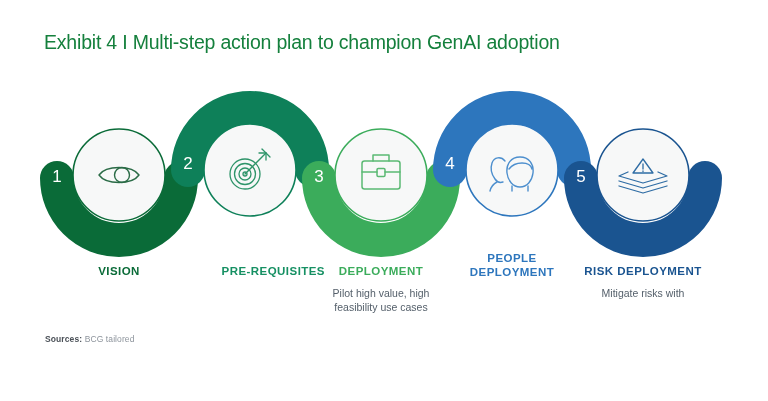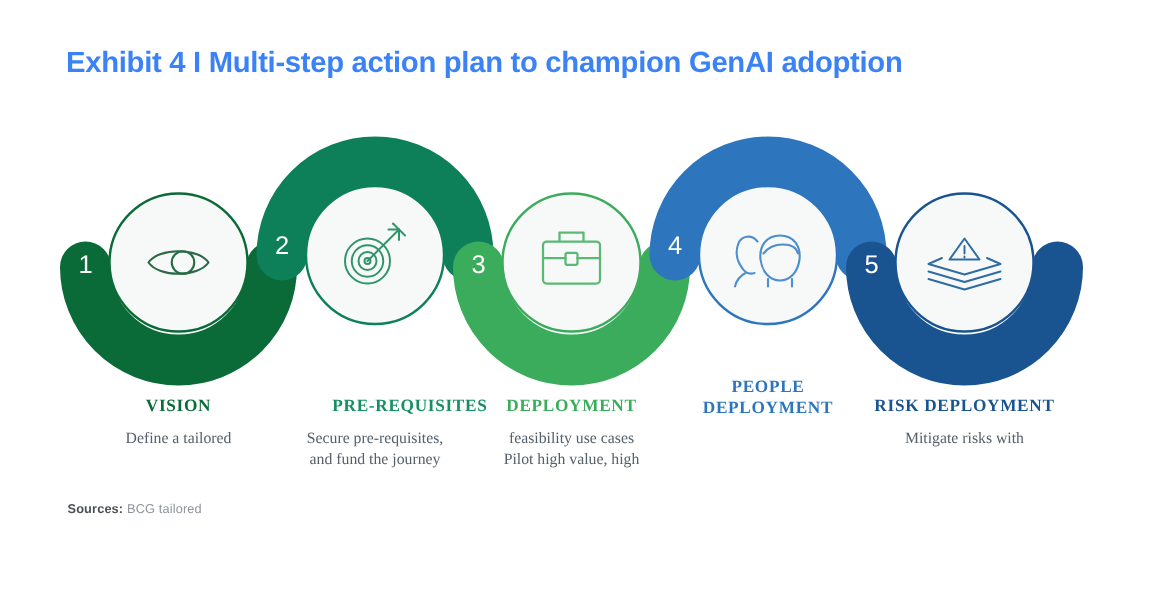--- a/index.html
+++ b/index.html
@@ -18,22 +18,22 @@
     position: absolute;
     left: 0; top: 0;
     width: 768px;
     height: 401px;
   }
   .title {
     position: absolute;
     left: 44px;
     top: 31px;
     font-size: 19.5px;
-    font-weight: bold;
-    color: #3b82f6;
+    font-weight: normal;
+    color: #15803d;
     letter-spacing: -0.2px;
     white-space: nowrap;
   }
   .flow {
     position: absolute;
     left: 0;
     top: 85px;
     width: 768px;
     height: 175px;
   }
@@ -45,21 +45,20 @@
     left: 0;
     top: 265px;
     width: 768px;
     height: 70px;
   }
   .label-col {
     position: absolute;
     top: 0;
     width: 150px;
     text-align: center;
-    font-family: Liberation Serif, serif;
   }
   .label-title {
     font-size: 11.5px;
     font-weight: bold;
     letter-spacing: 0.45px;
     line-height: 13.5px;
     margin: 0 0 7px 0;
   }
   .label-title.two-line {
     margin-top: -13px;
@@ -187,37 +186,32 @@
         <text x="581" y="97" fill="#ffffff" font-family="Liberation Sans, sans-serif" font-size="17" text-anchor="middle">5</text>
       </g>
     </svg>
   </div>
 
   <div class="labels">
 
     <div class="label-col" style="left:44px;">
       <div class="label-title" style="color:#0a6b38;">VISION</div>
       <div class="label-desc">
-        <div>Define a tailored</div>
       </div>
     </div>
 
     <div class="label-col" style="left:175px;">
       <div class="label-title" style="color:#169063;text-align:right;">PRE-REQUISITES</div>
-      <div class="label-desc">
-        <div>Secure pre-requisites,</div>
-        <div>and fund the journey</div>
-      </div>
     </div>
 
     <div class="label-col" style="left:306px;">
       <div class="label-title" style="color:#3bac5b;">DEPLOYMENT</div>
       <div class="label-desc">
+        <div>Pilot high value, high</div>
         <div>feasibility use cases</div>
-        <div>Pilot high value, high</div>
       </div>
     </div>
 
     <div class="label-col" style="left:437px;">
       <div class="label-title two-line" style="color:#2d76bd;">
         <div>PEOPLE</div>
         <div>DEPLOYMENT</div>
       </div>
     </div>
 

